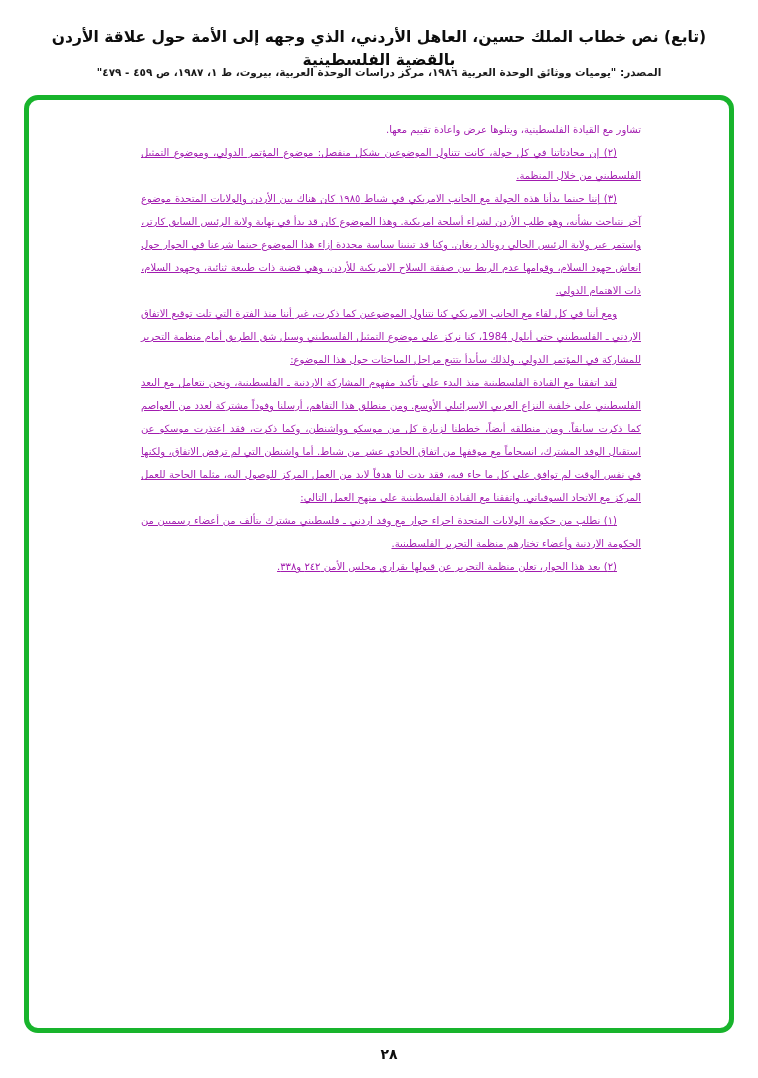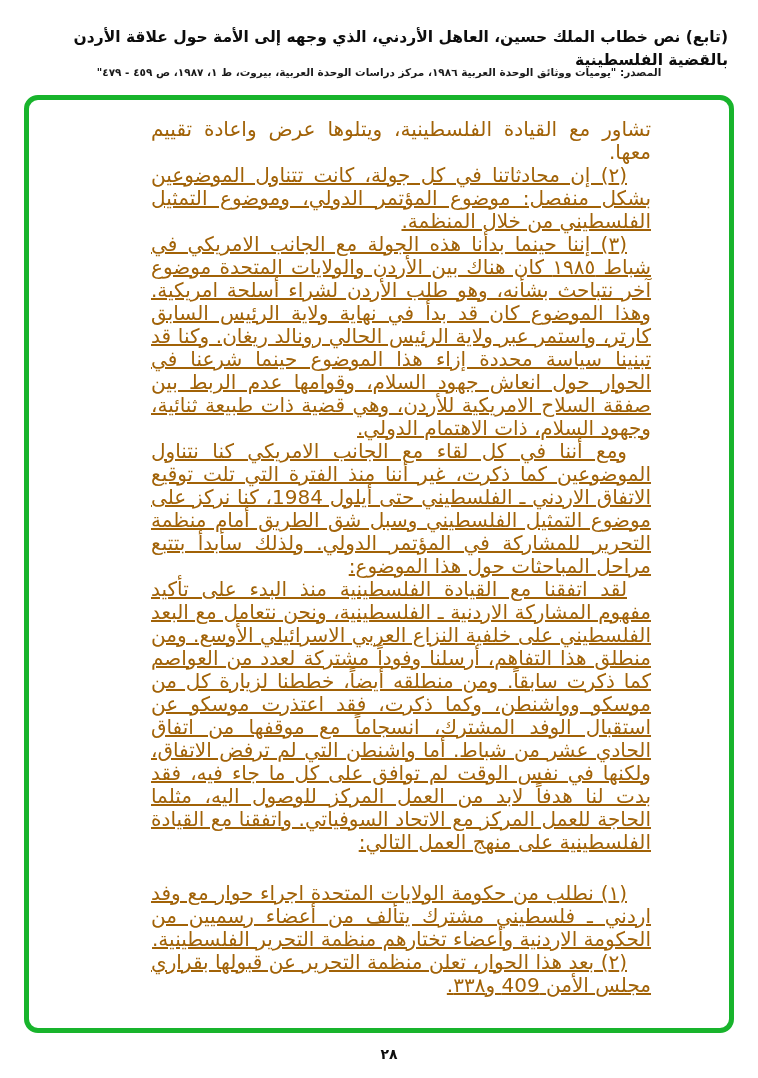--- a/index.html
+++ b/index.html
@@ -15,21 +15,21 @@
     font-family: "DejaVu Sans", sans-serif;
     color: #111111;
     direction: rtl;
     overflow: hidden;
   }
   .doc-title {
     position: absolute;
     top: 26px;
     left: 30px;
     right: 30px;
-    text-align: right;
+    text-align: center;
     font-size: 15.5px;
     font-weight: bold;
     color: #0d0d0d;
     letter-spacing: 0;
     line-height: 1.5;
   }
   .doc-source {
     position: absolute;
     top: 66px;
     left: 30px;
@@ -47,38 +47,38 @@
     height: 928px;
     border: 5px solid #18b42c;
     border-radius: 14px;
     background: #ffffff;
     box-sizing: content-box;
     overflow: hidden;
   }
   .body-column {
     position: absolute;
     top: 18px;
-    right: 78px;
+    right: 88px;
     width: 500px;
     direction: rtl;
     text-align: justify;
-    font-size: 20px;
+    font-size: 10px;
     line-height: 23px;
-    color: #a16207;
+    color: #a21caf;
   }
   .body-column p {
     margin: 0;
     padding: 0;
   }
   .body-column p.indent {
     text-indent: 24px;
     text-decoration: underline;
   }
   .body-column p.gap-before {
-    margin-top: 28px;
+    margin-top: 0;
   }
   .page-number {
     position: absolute;
     top: 1046px;
     left: 10px;
     width: 100%;
     text-align: center;
     font-size: 14px;
     font-weight: bold;
     color: #0d0d0d;
@@ -94,19 +94,19 @@
   <div class="doc-source">المصدر: "يوميات ووثائق الوحدة العربية ١٩٨٦، مركز دراسات الوحدة العربية، بيروت، ط ١، ١٩٨٧، ص ٤٥٩ - ٤٧٩"</div>
 
   <div class="content-frame">
     <div class="body-column">
       <p>تشاور مع القيادة الفلسطينية، ويتلوها عرض واعادة تقييم معها.</p>
       <p class="indent">(٢) إن محادثاتنا في كل جولة، كانت تتناول الموضوعين بشكل منفصل: موضوع المؤتمر الدولي، وموضوع التمثيل الفلسطيني من خلال المنظمة.</p>
       <p class="indent">(٣) إننا حينما بدأنا هذه الجولة مع الجانب الامريكي في شباط ١٩٨٥ كان هناك بين الأردن والولايات المتحدة موضوع آخر نتباحث بشأنه، وهو طلب الأردن لشراء أسلحة امريكية. وهذا الموضوع كان قد بدأ في نهاية ولاية الرئيس السابق كارتر، واستمر عبر ولاية الرئيس الحالي رونالد ريغان. وكنا قد تبنينا سياسة محددة إزاء هذا الموضوع حينما شرعنا في الحوار حول انعاش جهود السلام، وقوامها عدم الربط بين صفقة السلاح الامريكية للأردن، وهي قضية ذات طبيعة ثنائية، وجهود السلام، ذات الاهتمام الدولي.</p>
       <p class="indent">ومع أننا في كل لقاء مع الجانب الامريكي كنا نتناول الموضوعين كما ذكرت، غير أننا منذ الفترة التي تلت توقيع الاتفاق الاردني ـ الفلسطيني حتى أيلول 1984، كنا نركز على موضوع التمثيل الفلسطيني وسبل شق الطريق أمام منظمة التحرير للمشاركة في المؤتمر الدولي. ولذلك سأبدأ بتتبع مراحل المباحثات حول هذا الموضوع:</p>
       <p class="indent">لقد اتفقنا مع القيادة الفلسطينية منذ البدء على تأكيد مفهوم المشاركة الاردنية ـ الفلسطينية، ونحن نتعامل مع البعد الفلسطيني على خلفية النزاع العربي الاسرائيلي الأوسع. ومن منطلق هذا التفاهم، أرسلنا وفوداً مشتركة لعدد من العواصم كما ذكرت سابقاً. ومن منطلقه أيضاً، خططنا لزيارة كل من موسكو وواشنطن، وكما ذكرت، فقد اعتذرت موسكو عن استقبال الوفد المشترك، انسجاماً مع موقفها من اتفاق الحادي عشر من شباط. أما واشنطن التي لم ترفض الاتفاق، ولكنها في نفس الوقت لم توافق على كل ما جاء فيه، فقد بدت لنا هدفاً لابد من العمل المركز للوصول اليه، مثلما الحاجة للعمل المركز مع الاتحاد السوفياتي. واتفقنا مع القيادة الفلسطينية على منهج العمل التالي:</p>
       <p class="indent gap-before">(١) نطلب من حكومة الولايات المتحدة اجراء حوار مع وفد اردني ـ فلسطيني مشترك يتألف من أعضاء رسميين من الحكومة الاردنية وأعضاء تختارهم منظمة التحرير الفلسطينية.</p>
-      <p class="indent">(٢) بعد هذا الحوار، تعلن منظمة التحرير عن قبولها بقراري مجلس الأمن 409 و٣٣٨.</p>
+      <p class="indent">(٢) بعد هذا الحوار، تعلن منظمة التحرير عن قبولها بقراري مجلس الأمن ٢٤٢ و٣٣٨.</p>
     </div>
   </div>
 
   <div class="page-number">٢٨</div>
 
 </div>
 
 </body></html>

